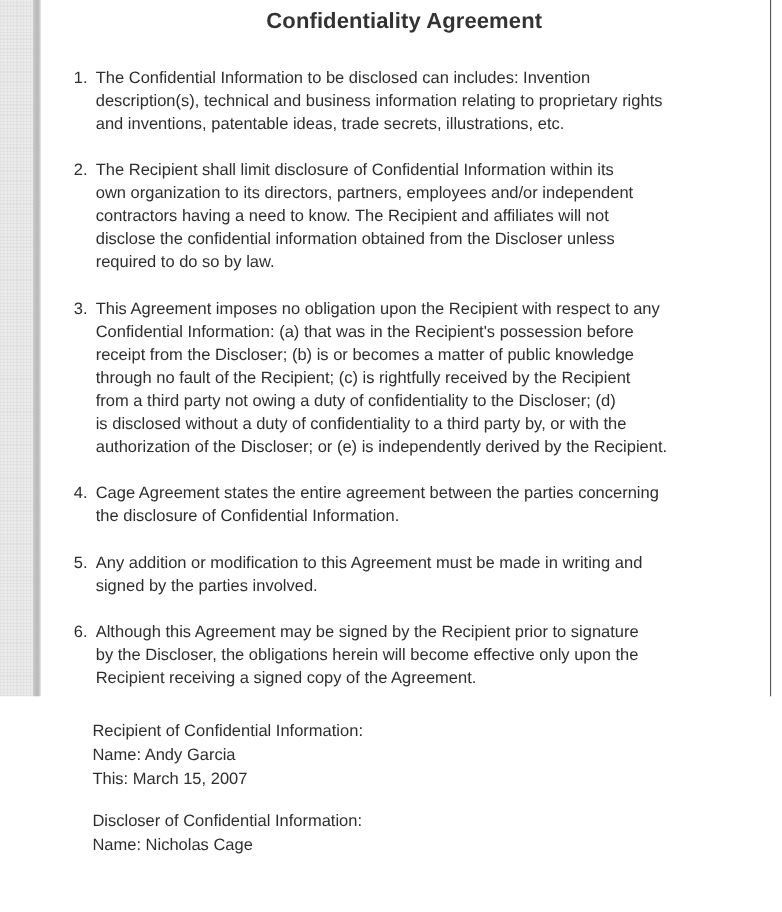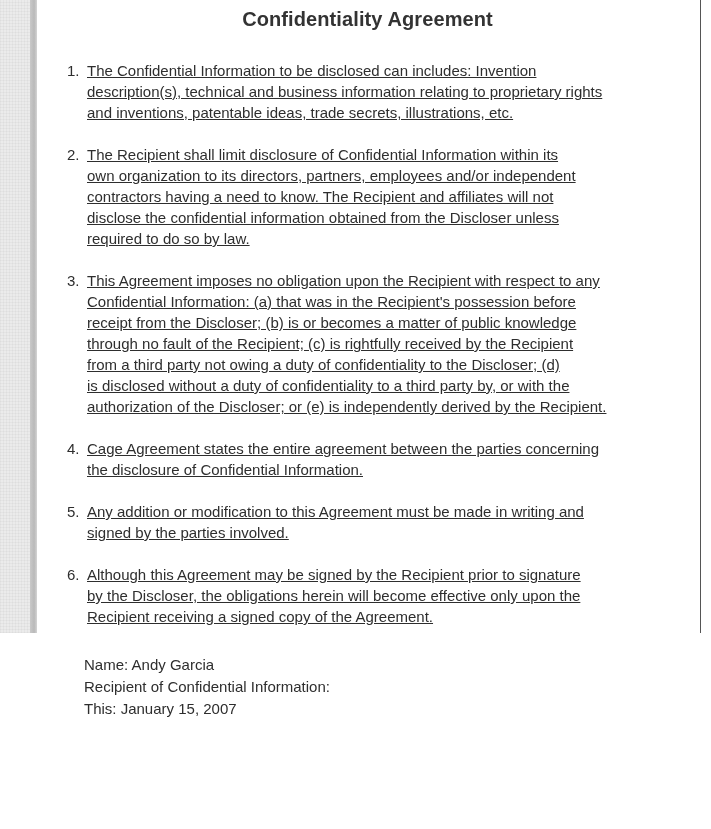--- a/index.html
+++ b/index.html
@@ -80,21 +80,20 @@
       margin-bottom: 21px;
     }
     .clause-num {
       position: absolute;
       left: 0;
       top: 0;
     }
     .clause-text {
       display: block;
       white-space: pre-line;
-      text-decoration: underline;
     }
     .signature-block {
       position: absolute;
       left: 84px;
       top: 654px;
       font-size: 15px;
       color: #2e2e2e;
     }
     .sig-line {
       height: 22px;
@@ -161,23 +160,28 @@
     <li class="clause">
       <span class="clause-num">6.</span>
       <span class="clause-text">Although this Agreement may be signed by the Recipient prior to signature
 by the Discloser, the obligations herein will become effective only upon the
 Recipient receiving a signed copy of the Agreement.</span>
     </li>
   </ol>
 </div>
 
 <div class="signature-block">
+  <div class="sig-line">Recipient of Confidential Information:</div>
   <div class="sig-line">
     <span>Name:</span>
     <span>Andy Garcia</span>
   </div>
-  <div class="sig-line">Recipient of Confidential Information:</div>
   <div class="sig-line">
     <span>This:</span>
-    <span>January 15, 2007</span>
+    <span>March 15, 2007</span>
   </div>
   <div class="sig-gap"></div>
+  <div class="sig-line">Discloser of Confidential Information:</div>
+  <div class="sig-line">
+    <span>Name:</span>
+    <span>Nicholas Cage</span>
+  </div>
 </div>
 
 </body></html>

